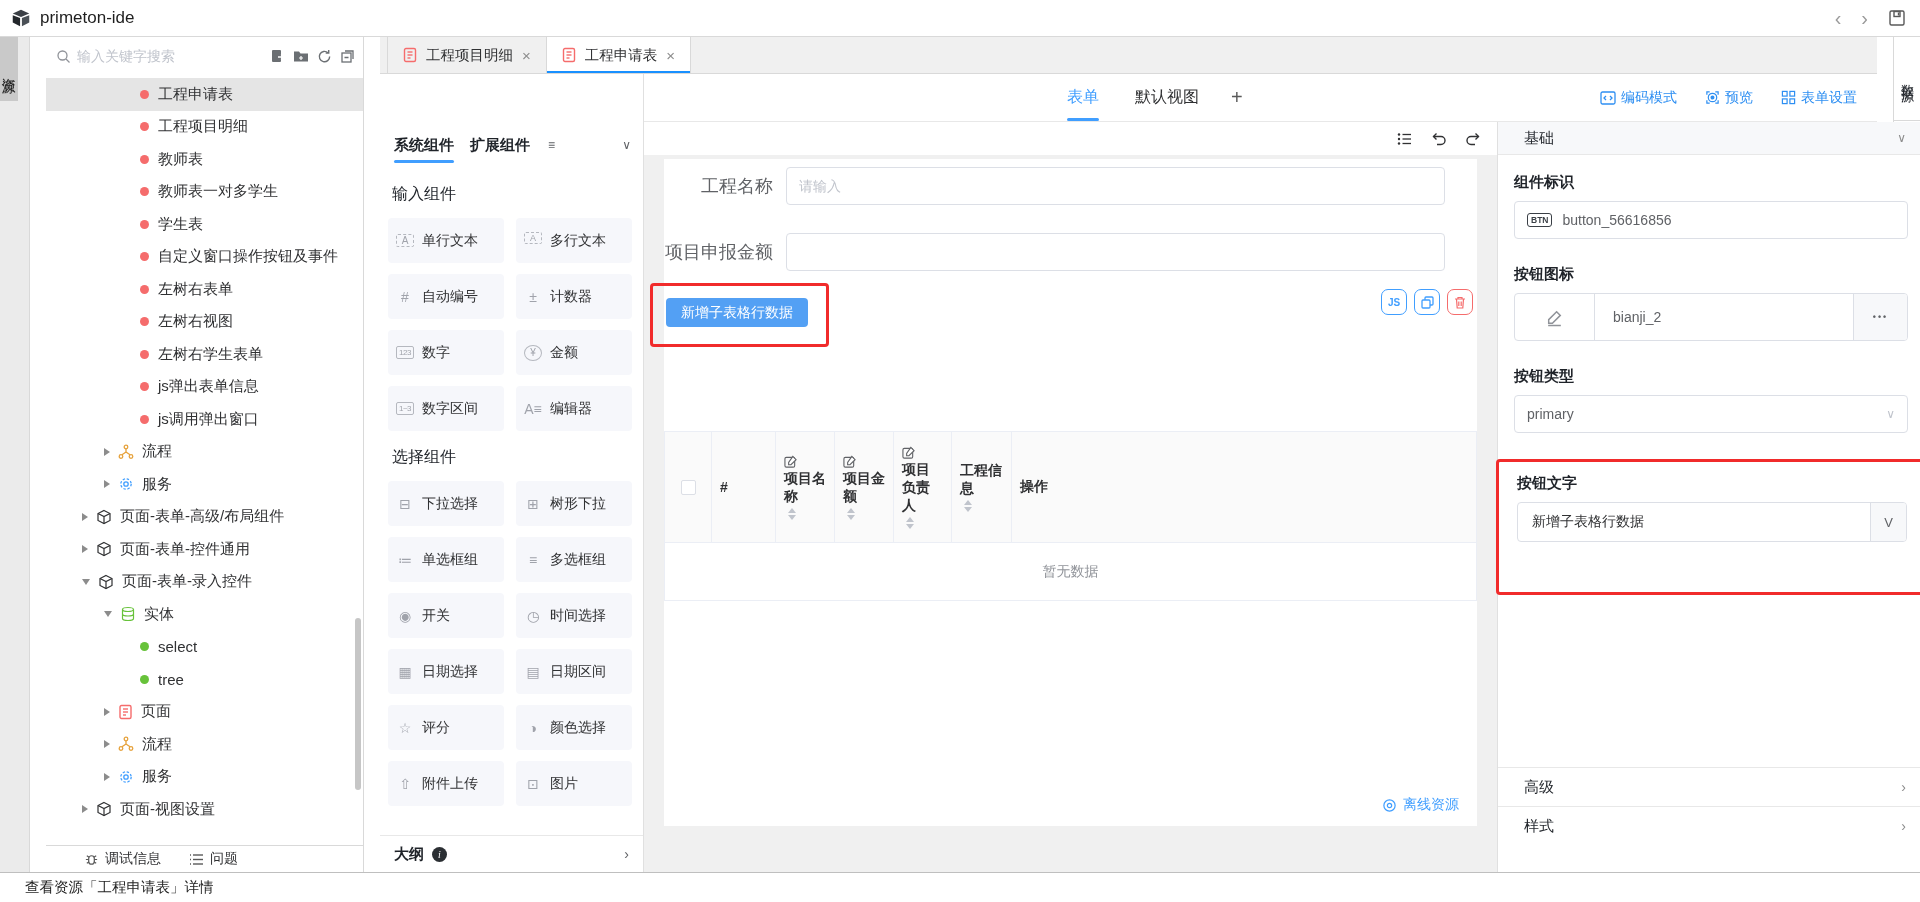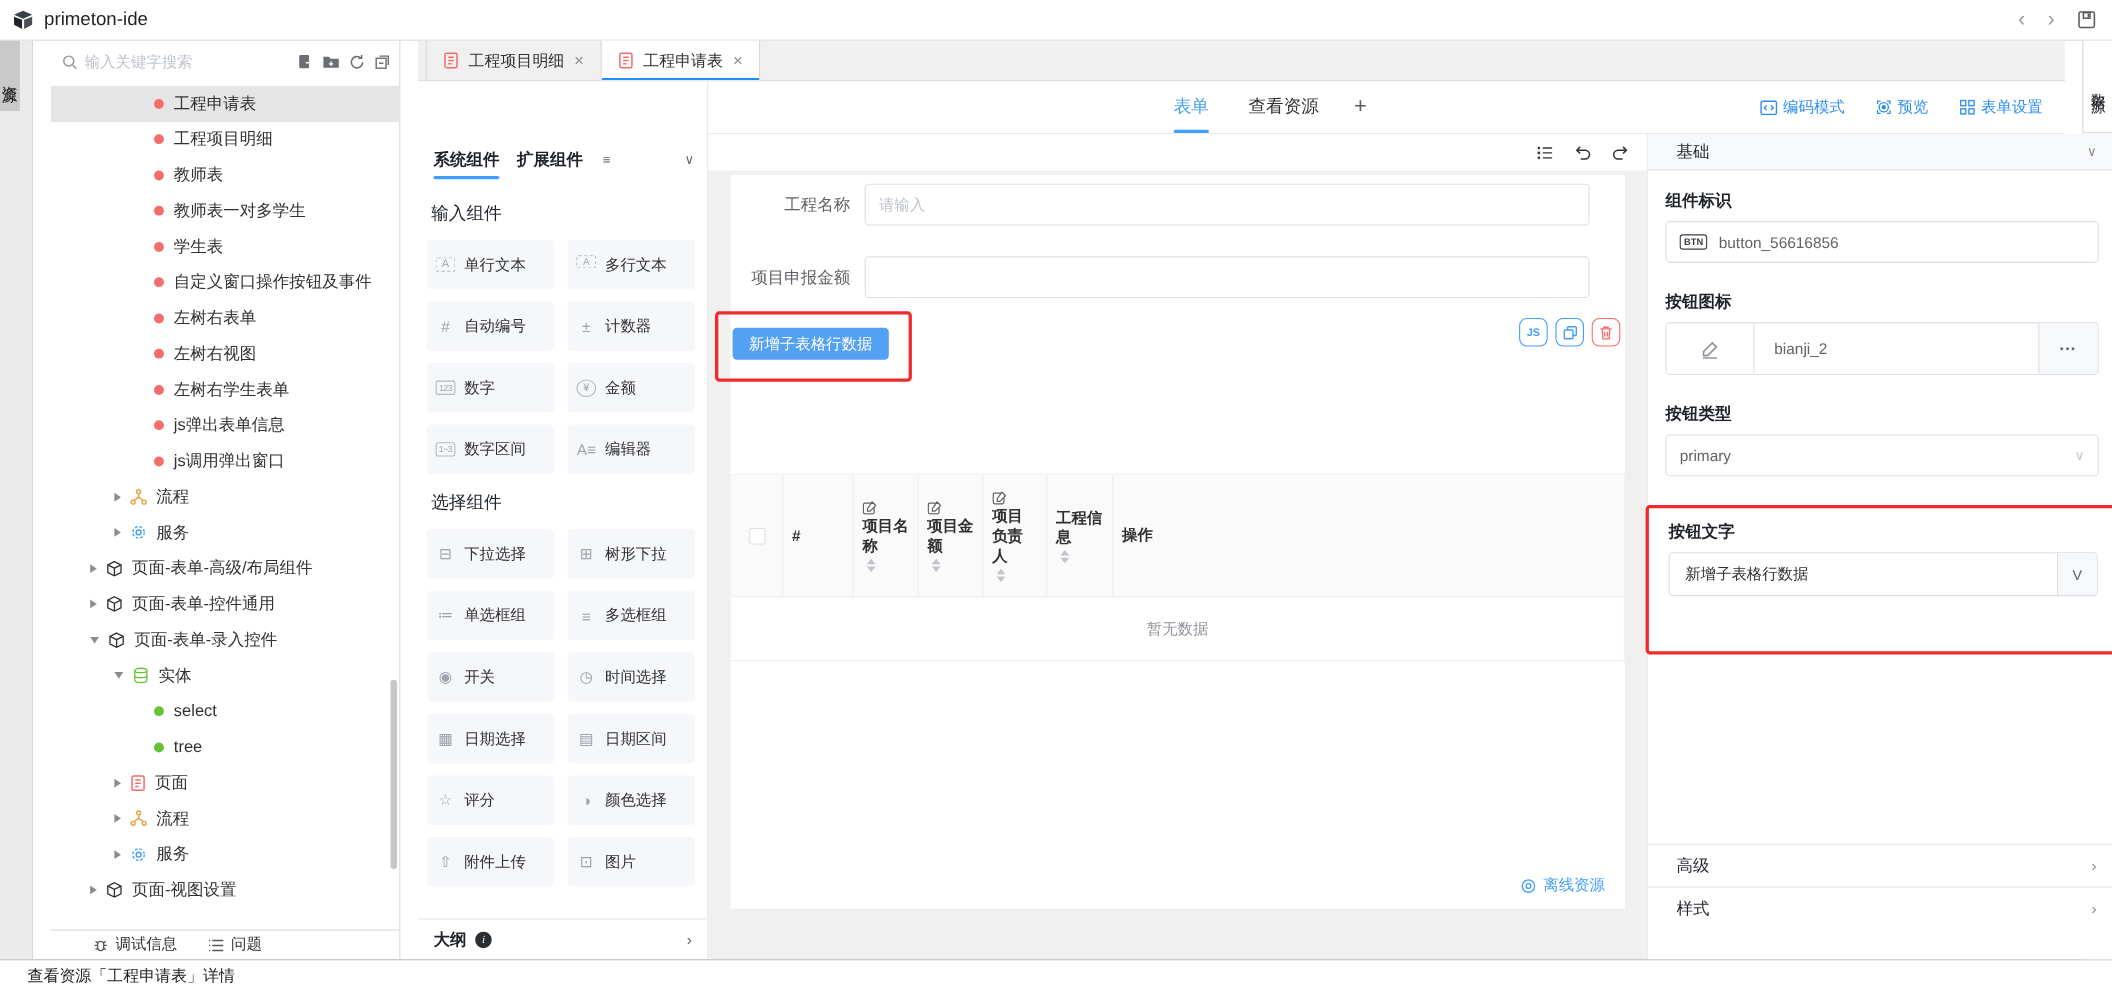--- a/index.html
+++ b/index.html
@@ -80,21 +80,21 @@
   .action{display:flex;align-items:center;gap:5px;}
 
   .split{flex:1;display:flex;min-height:0;}
   .canvas{width:854px;display:flex;flex-direction:column;border-right:1px solid #e0e0e0;flex:none;min-width:0;}
   .canvas-toolbar{height:33px;display:flex;align-items:center;justify-content:flex-end;gap:18px;padding-right:16px;background:#fff;flex:none;}
   .canvas-bg{flex:1;background:#f0f0f0;padding:4px 20px 0;}
   .form-card{background:#fff;height:667px;display:flex;flex-direction:column;position:relative;}
 
   .f-row{display:flex;align-items:center;margin-top:8px;padding-right:32px;}
   .f-row2{margin-top:28px;}
-  .f-label{width:122px;text-align:right;padding-right:13px;font-size:15px;color:#606266;flex:none;}
+  .f-label{width:122px;text-align:right;padding-right:13px;font-size:18px;color:#606266;flex:none;}
   .f-input{flex:1;height:38px;border:1px solid #dcdfe6;border-radius:4px;padding:0 12px;font-size:14px;color:#303133;outline:none;background:#fff;min-width:0;}
   .f-input::placeholder{color:#c0c4cc;}
 
   .btn-row{display:flex;align-items:flex-start;justify-content:space-between;margin-top:12px;padding-right:4px;}
   .red-box-btn{border:3px solid #f12b2b;border-radius:4px;padding:12px 18px 17px 13px;margin-left:-14px;}
   .blue-btn{background:#53a0f4;color:#fff;border:none;border-radius:4px;height:29px;padding:0 15px;font-size:14px;font-family:inherit;}
   .widget-actions{display:flex;gap:7px;margin-top:6px;}
   .wa{width:26px;height:26px;border:1.5px solid #409eff;border-radius:7px;display:flex;align-items:center;justify-content:center;color:#409eff;font-size:10px;font-weight:bold;background:#fff;}
   .wa.danger{border-color:#f56c6c;color:#f56c6c;}
 
@@ -530,21 +530,21 @@
             <span class="outline-title">大纲</span>
             <span class="info-badge">i</span>
             <span class="chev-right">›</span>
           </div>
         </div>
 
         <div class="right-zone">
           <div class="main-tab-row">
             <div class="view-tabs">
               <span class="vtab active">表单</span>
-              <span class="vtab">查看资源</span>
+              <span class="vtab">默认视图</span>
             </div>
             <span class="add-tab">+</span>
             <div class="top-actions">
               <span class="action">
                 <span style="display:flex;">
                     <svg width="16" height="14" viewBox="0 0 16 14" fill="none" stroke="#2e8ff2" stroke-width="1.3">
                       <rect x="1" y="1" width="14" height="12" rx="1.5"></rect>
                       <path d="M6 5L4 7l2 2M10 5l2 2-2 2"></path>
                     </svg>
                   </span>

